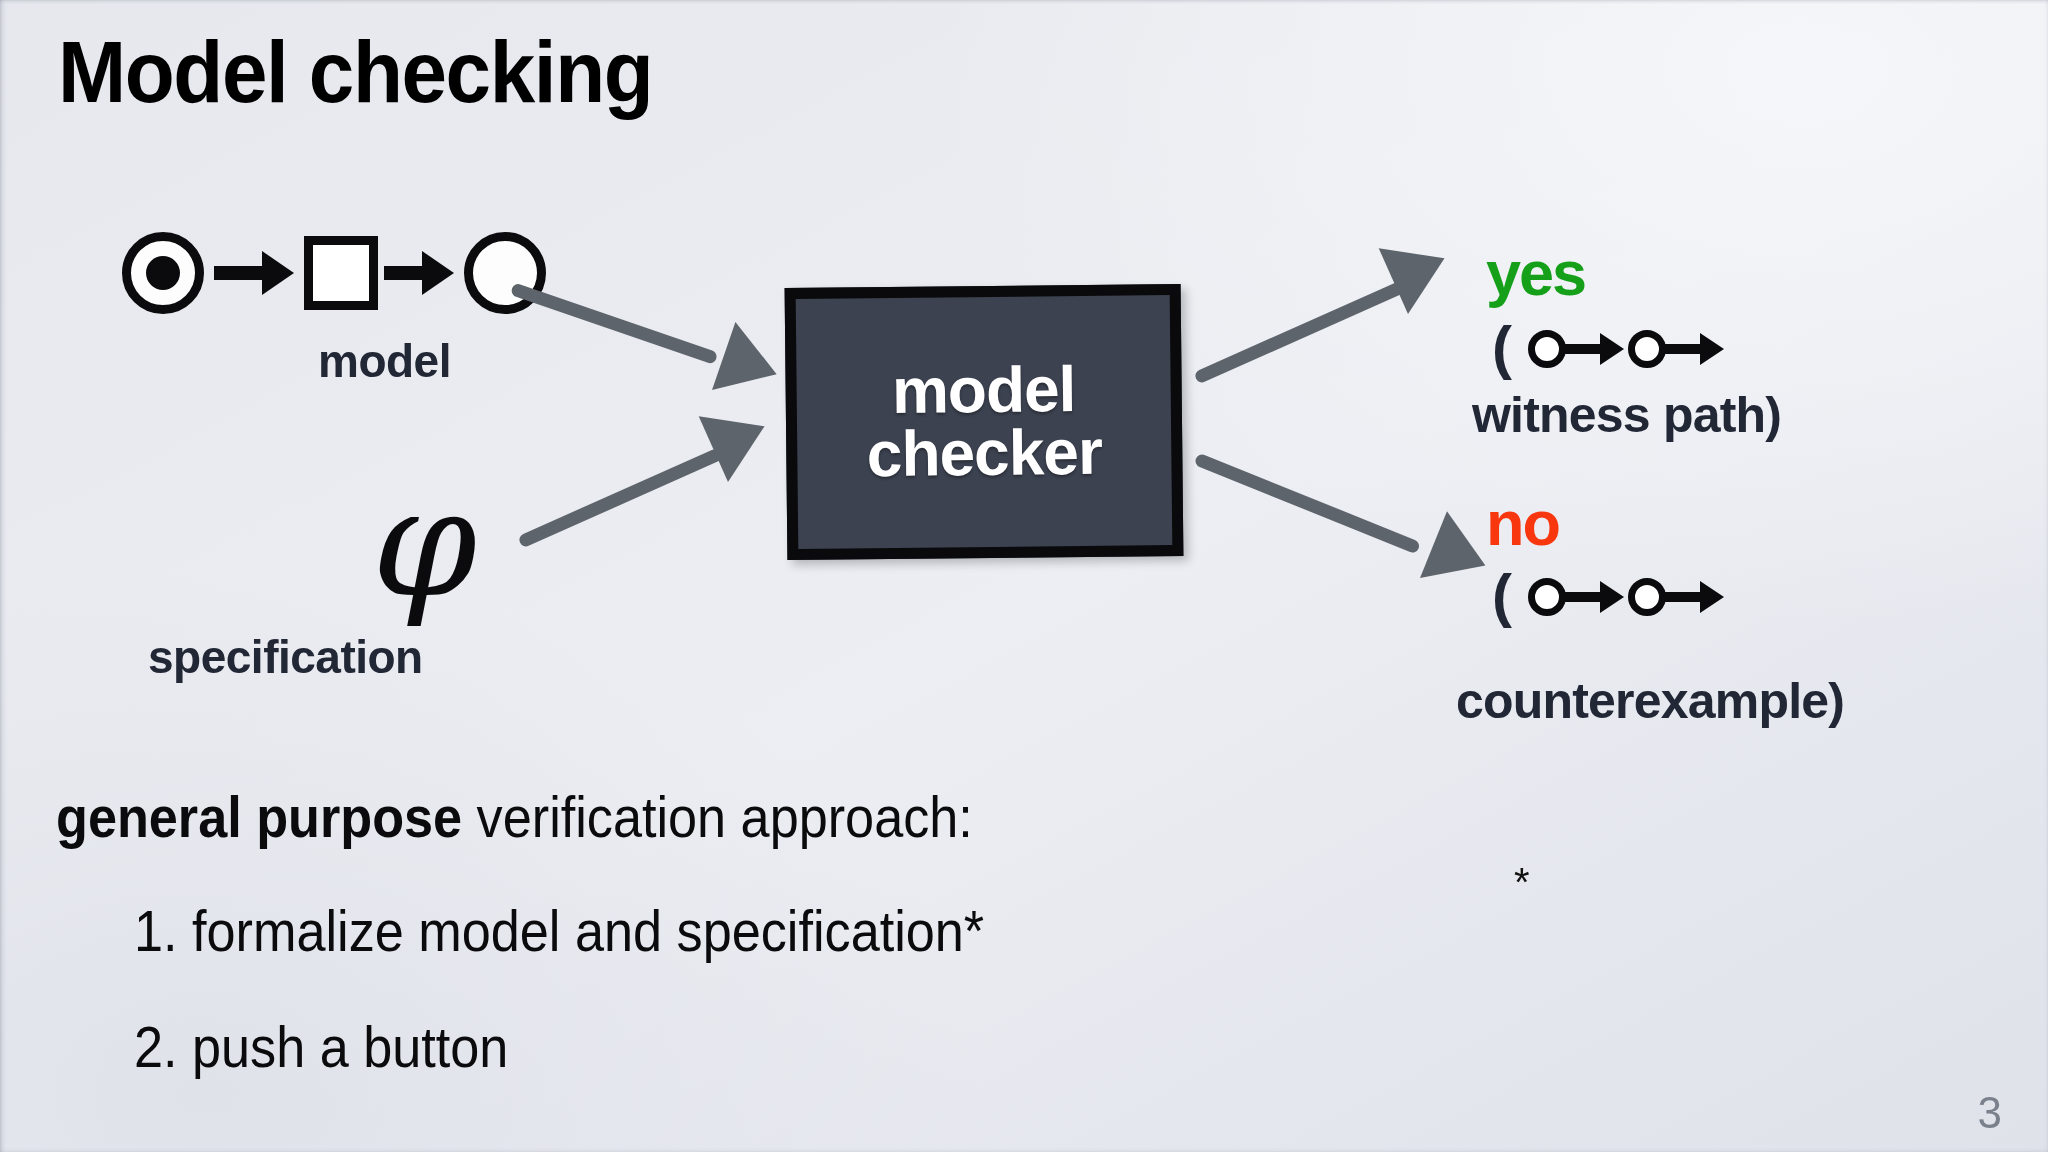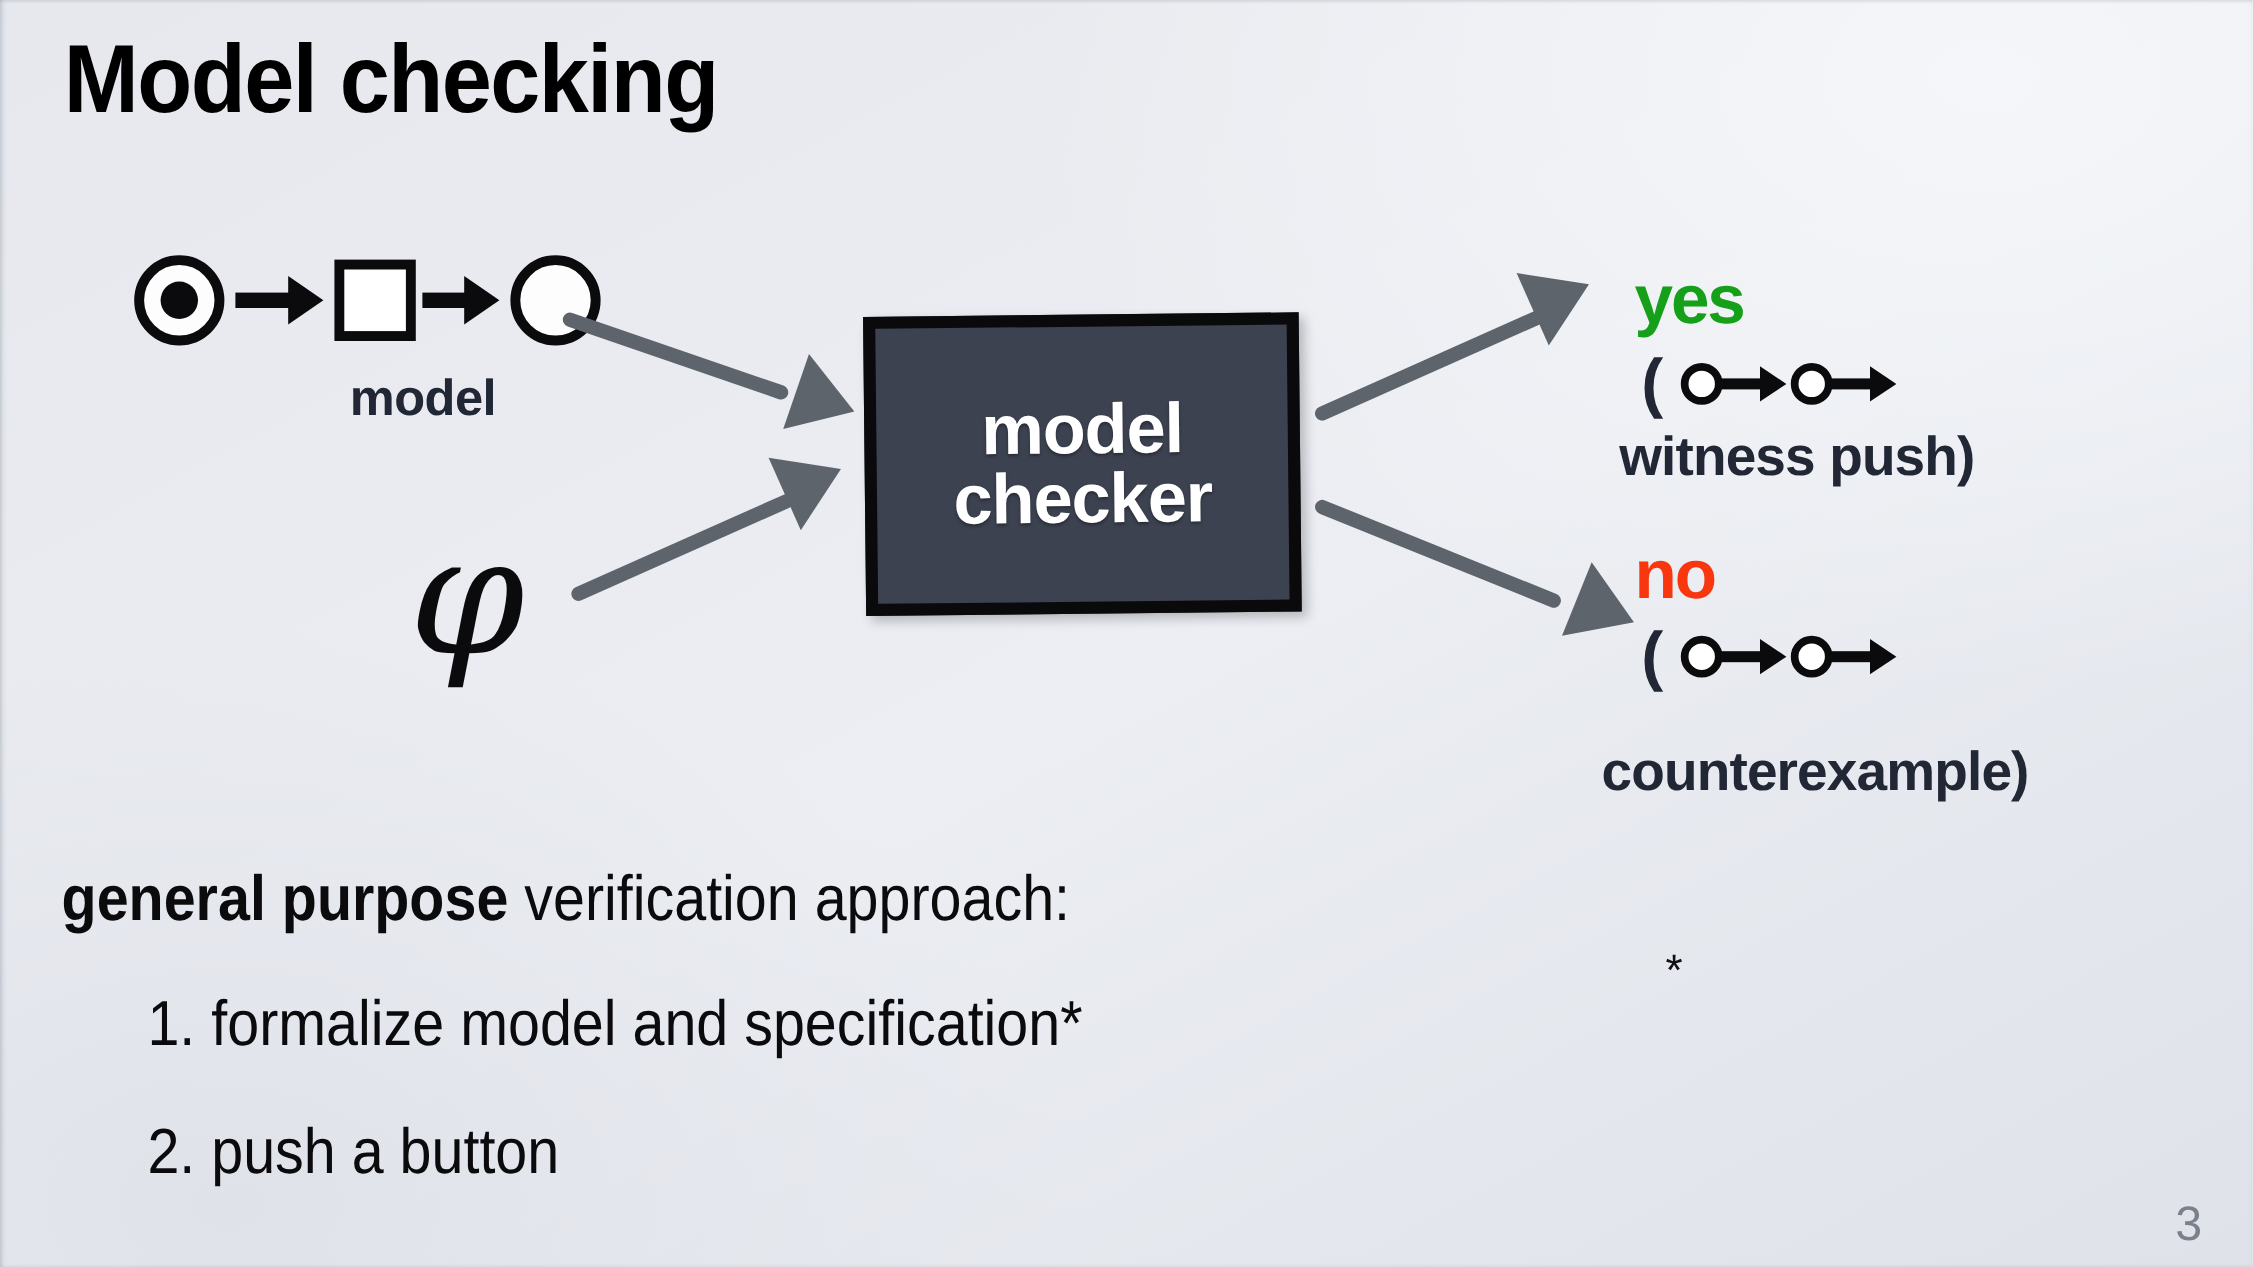--- a/index.html
+++ b/index.html
@@ -278,20 +278,21 @@
     <div class="sm-head" style="left:140px; top:19px;"></div>
     <div class="transition" style="left:182px; top:4px; width:74px; height:74px;"></div>
     <div class="sm-arrow" style="left:262px; top:34px; width:48px;"></div>
     <div class="sm-head" style="left:300px; top:19px;"></div>
     <div class="place" style="left:342px; top:0px; width:82px; height:82px;"></div>
   </div>
 
   <div class="label-model dark-bold">model</div>
 
   <div class="phi">φ</div>
+  <div class="label-spec dark-bold">specification</div>
 
   <div class="big-arrow" style="left:512px; top:282px; width:280px; height:120px;">
     <div class="shaft" style="width:216px; transform: rotate(19deg);"></div>
     <div class="head" style="left:200px; top:72px; transform: rotate(19deg) translateY(-50%);"></div>
   </div>
 
   <div class="big-arrow" style="left:520px; top:536px; width:280px; height:120px;">
     <div class="shaft" style="width:220px; transform: rotate(-24deg);"></div>
     <div class="head" style="left:208px; top:-90px; transform: rotate(-24deg) translateY(-50%);"></div>
   </div>
@@ -317,21 +318,21 @@
 
   <div class="mini-path" style="left:1528px; top:326px; width:210px;">
     <div class="mcircle" style="left:0px;"></div>
     <div class="mshaft" style="left:36px; width:40px;"></div>
     <div class="mhead" style="left:72px;"></div>
     <div class="mcircle" style="left:100px;"></div>
     <div class="mshaft" style="left:136px; width:40px;"></div>
     <div class="mhead" style="left:172px;"></div>
   </div>
 
-  <div class="out-caption" style="left:1472px; top:386px;">witness push)</div>
+  <div class="out-caption" style="left:1472px; top:386px;">witness path)</div>
 
   <div class="verdict no">no</div>
 
   <div class="paren" style="left:1492px; top:566px;">(</div>
 
   <div class="mini-path" style="left:1528px; top:574px; width:210px;">
     <div class="mcircle" style="left:0px;"></div>
     <div class="mshaft" style="left:36px; width:40px;"></div>
     <div class="mhead" style="left:72px;"></div>
     <div class="mcircle" style="left:100px;"></div>

